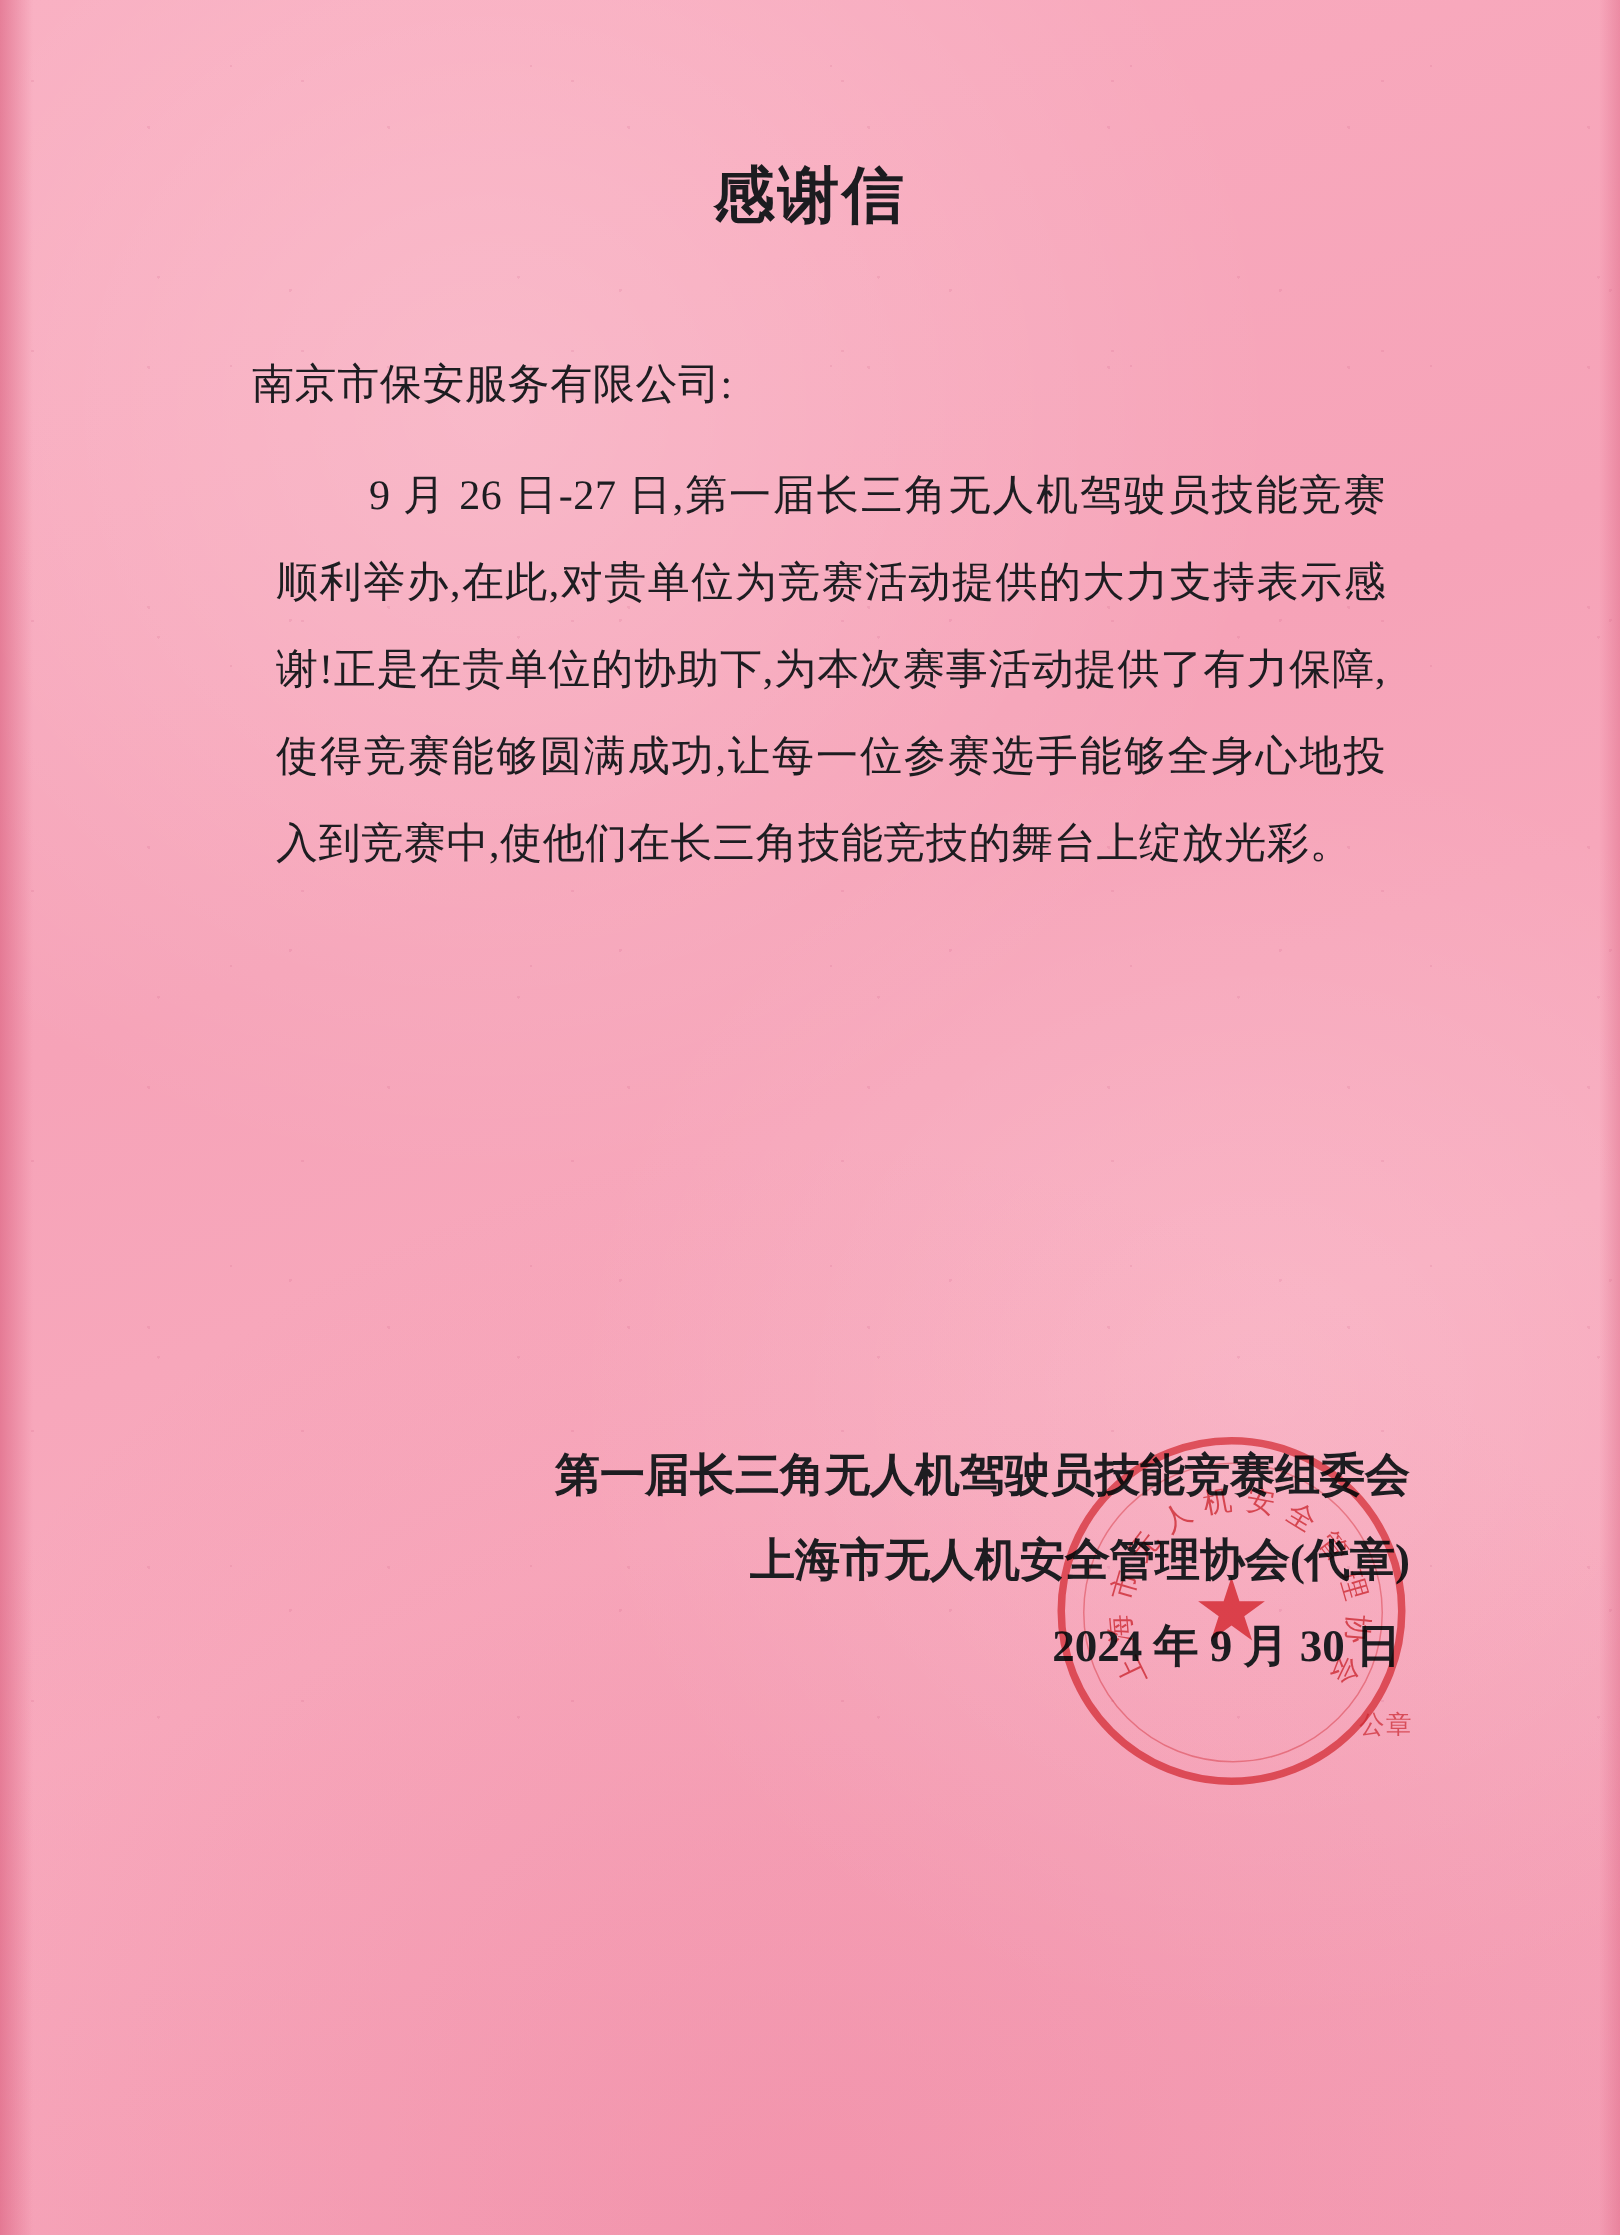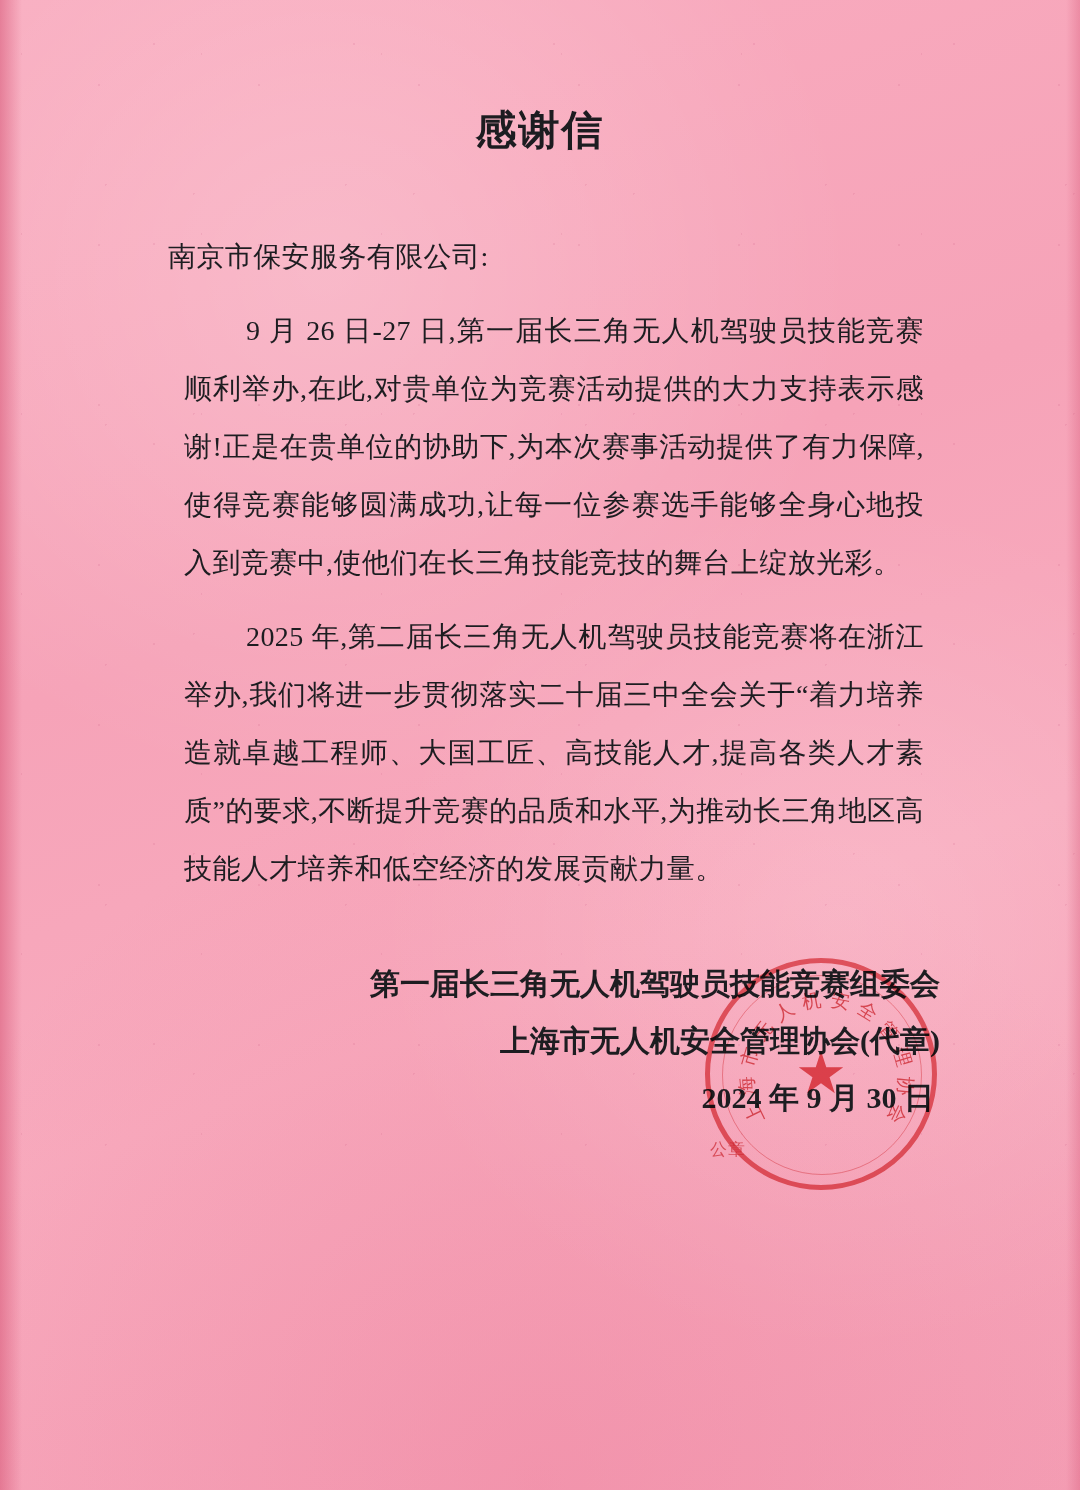--- a/index.html
+++ b/index.html
@@ -149,21 +149,21 @@
     color: rgba(205, 30, 37, 0.78);
     font-family: "Liberation Serif", serif;
     transform-origin: 0 0;
     white-space: nowrap;
   }
   .stamp-bottom {
     position: absolute;
     left: 0;
     bottom: 24px;
     width: 232px;
-    text-align: left;
+    text-align: right;
     font-size: 17px;
     color: rgba(205, 30, 37, 0.7);
     letter-spacing: 1px;
   }
   
   .speckle {
     position: absolute;
     inset: 0;
     pointer-events: none;
     opacity: 0.10;
@@ -180,21 +180,20 @@
 <body>
 
 <div id="page">
   <div class="doc">
 
     <div class="title">感谢信</div>
 
     <div class="body-block">
       <p class="salutation">南京市保安服务有限公司:</p>
       <p class="para">9 月 26 日-27 日,第一届长三角无人机驾驶员技能竞赛顺利举办,在此,对贵单位为竞赛活动提供的大力支持表示感谢!正是在贵单位的协助下,为本次赛事活动提供了有力保障,使得竞赛能够圆满成功,让每一位参赛选手能够全身心地投入到竞赛中,使他们在长三角技能竞技的舞台上绽放光彩。</p>
-      <p class="para">2025 年,第二届长三角无人机驾驶员技能竞赛将在浙江举办,我们将进一步贯彻落实二十届三中全会关于“着力培养造就卓越工程师、大国工匠、高技能人才,提高各类人才素质”的要求,不断提升竞赛的品质和水平,为推动长三角地区高技能人才培养和低空经济的发展贡献力量。</p>
     </div>
 
     <div class="signature">
       <span class="sig-line">第一届长三角无人机驾驶员技能竞赛组委会</span>
       <span class="sig-line">上海市无人机安全管理协会(代章)</span>
       <span class="sig-line date">2024 年 9 月 30 日</span>
     </div>
 
     <div class="stamp">
       <div class="inner-ring"></div>

